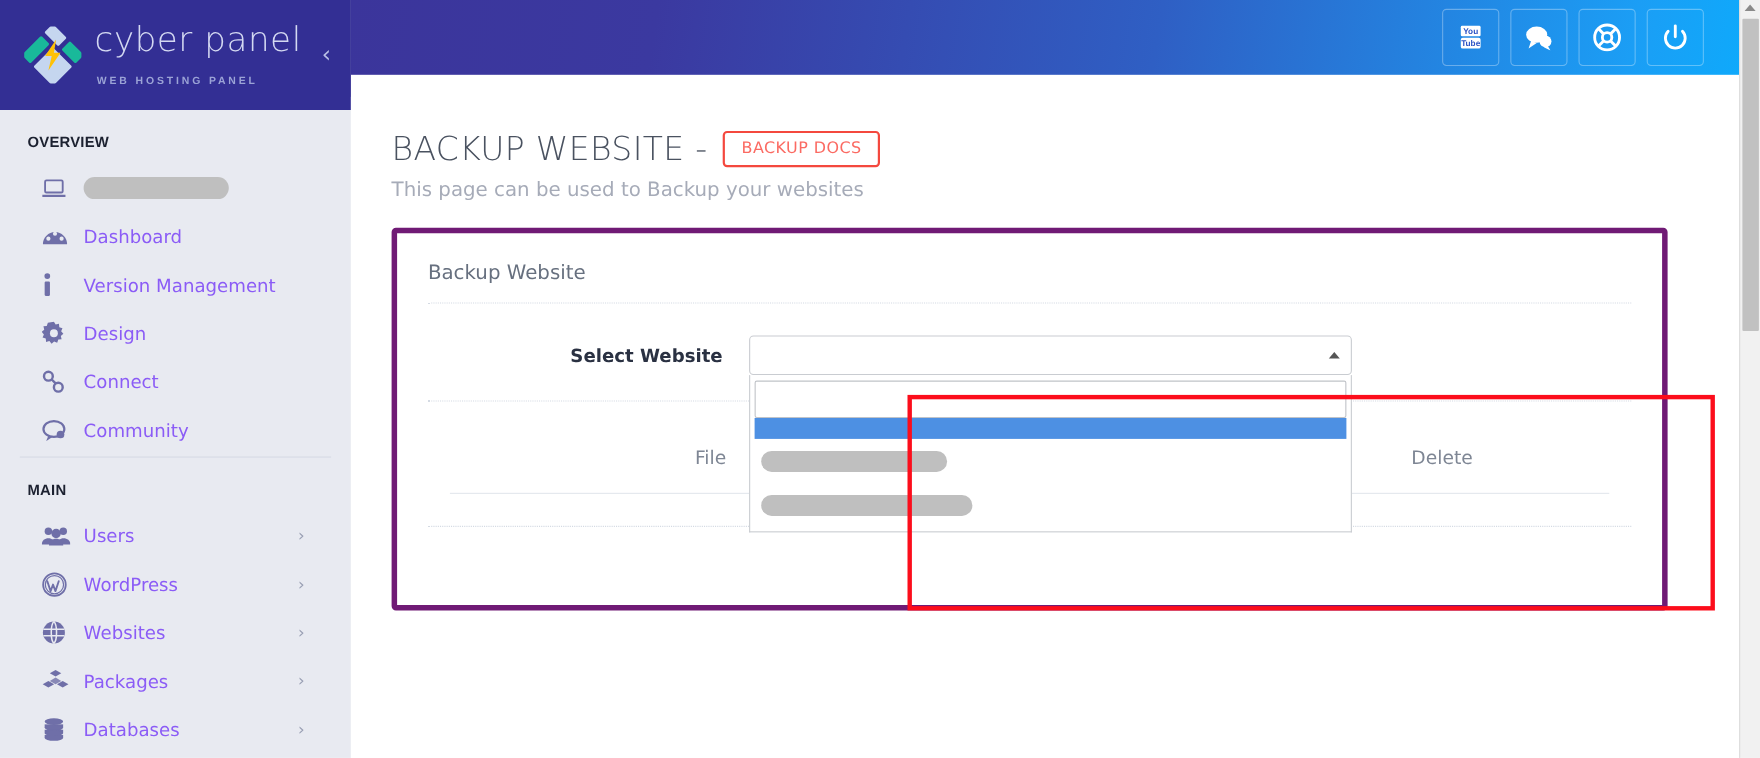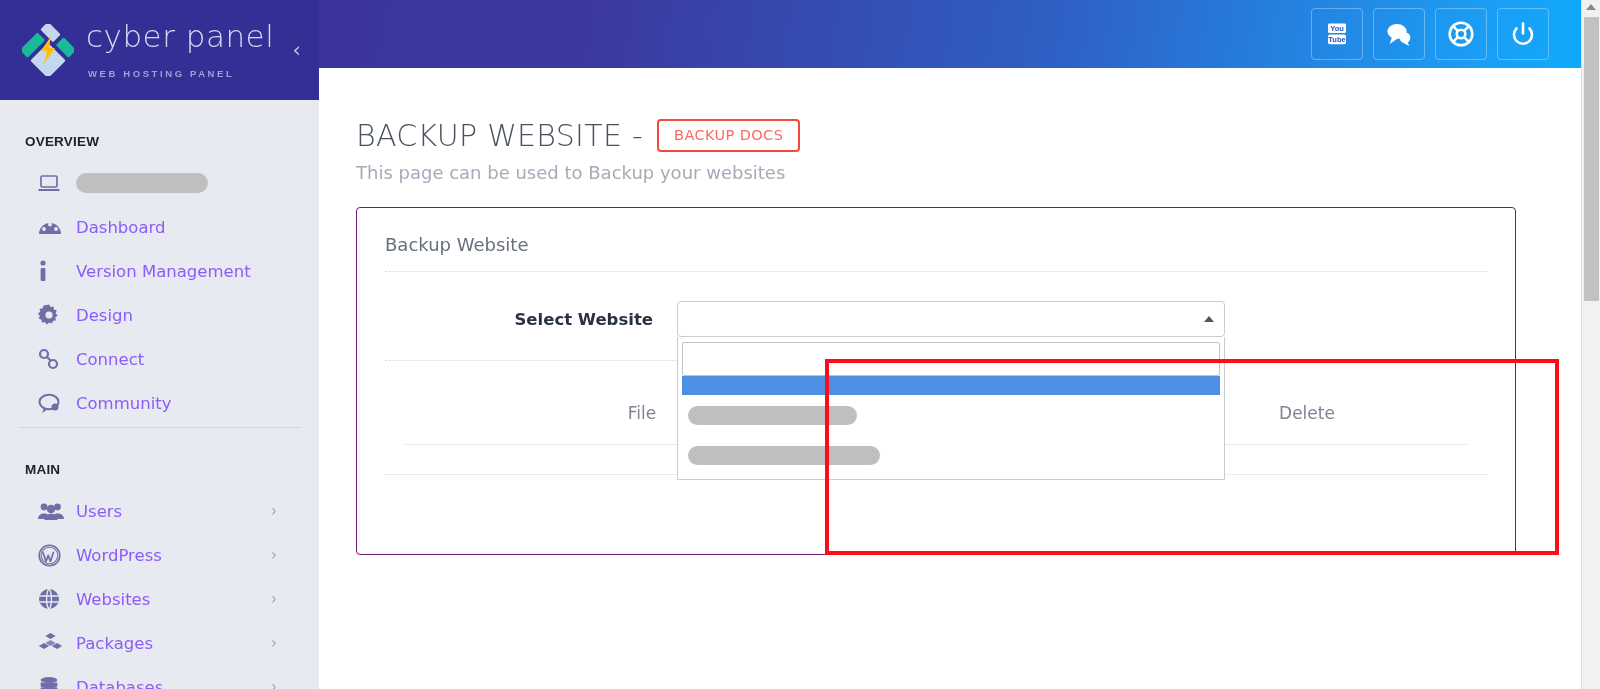--- a/index.html
+++ b/index.html
@@ -32,21 +32,21 @@
     margin-top: 17px; margin-left: 2px; font-weight: 700;
   }
   #collapse-btn {
     position: absolute; right: 18px; top: 50%; transform: translateY(-50%);
     color: #b9bfe6; font-size: 21px; cursor: pointer; line-height: 1;
     font-family: "DejaVu Sans", sans-serif;
   }
 
   .nav-section-title {
     font-size: 13.5px; color: #1c2130; font-weight: 700;
-    padding: 22px 0 12px 25px; letter-spacing: .2px; margin-top: 12px;
+    padding: 22px 0 12px 25px; letter-spacing: .2px;
   }
   .nav-divider { height:1px; background:#d6d9e4; margin: 2px 18px 0 18px; }
 
   .nav-item {
     display: flex; align-items: center;
     height: 44px; padding-left: 38px; cursor: pointer; position: relative;
   }
   .nav-icon {
     width: 30px; min-width: 30px; color: #6f6fa8;
     display: flex; align-items: center; justify-content: flex-start;
@@ -99,21 +99,21 @@
     letter-spacing: .4px; cursor: pointer; font-weight: 400;
     font-family: "DejaVu Sans", sans-serif; line-height: 1;
   }
   #page-sub {
     margin-top: 9px; font-size: 18px; color: #a6abb8; font-weight: 400;
     font-family: "DejaVu Sans", sans-serif;
   }
 
   #card {
     margin-top: 24px; width: 1160px; height: 348px;
-    border: 1px solid #701a75; border-radius: 4px; background: #fff;
+    border: 5px solid #701a75; border-radius: 4px; background: #fff;
     position: relative;
   }
   #card-title {
     font-size: 18px; color: #67707f; font-weight: 400;
     padding: 26px 0 0 28px; font-family: "DejaVu Sans", sans-serif;
   }
   .dotted-sep {
     border-top: 1px dotted #d4dae3; margin: 0 14px;
   }
   #sep1 { position: absolute; top: 63px; left: 14px; right: 14px; }

